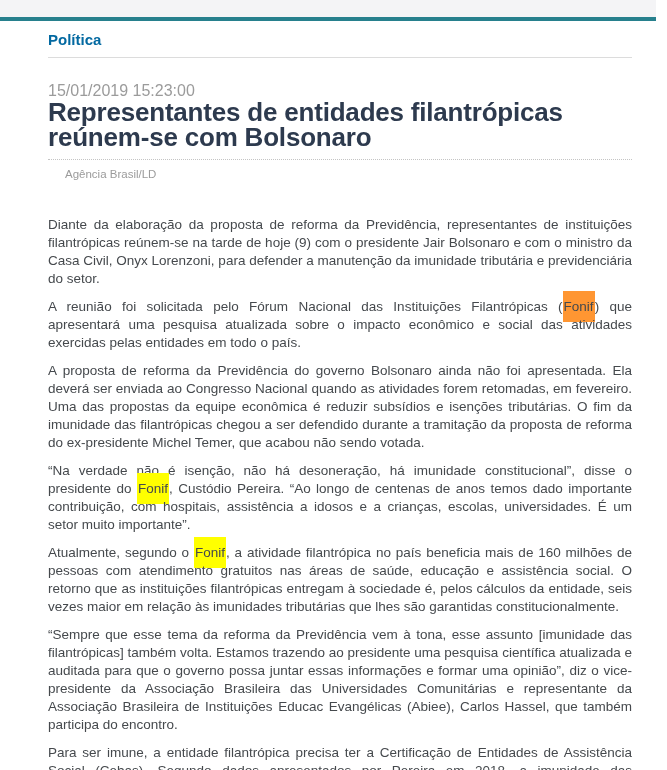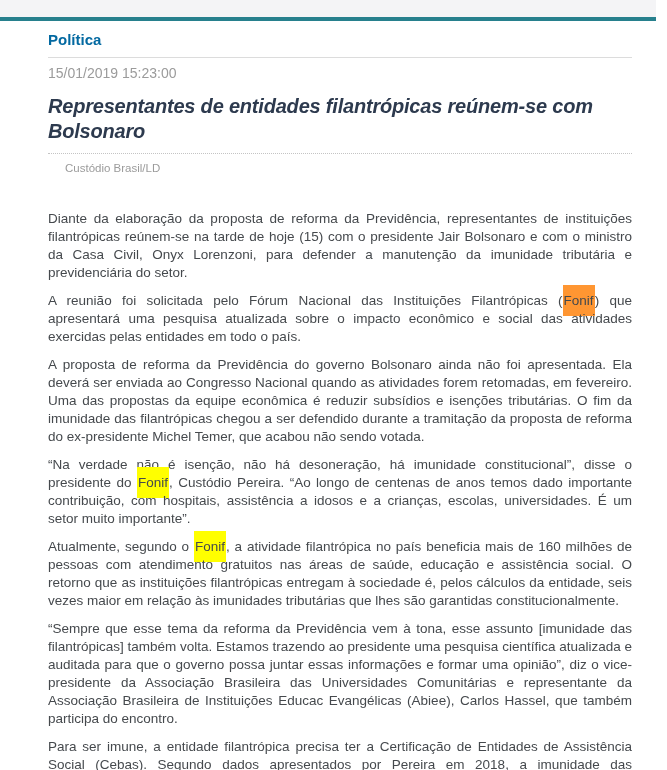--- a/index.html
+++ b/index.html
@@ -35,32 +35,30 @@
     color: #0369a1;
     text-decoration: none;
     cursor: pointer;
   }
   hr.solid {
     border: none;
     border-top: 1px solid #dcdcdc;
     margin-top: 8px;
   }
   .date {
-    margin-top: 7px;
-    font-size: 14px;
+    margin-top: 24px;
+    font-size: 16px;
     color: #9b9b9b;
   }
   h1.title {
-    margin-top: 13px;
-    font-size: 20px;
+    font-size: 26px;
     line-height: 25px;
     font-weight: bold;
     color: #2d3a4e;
     letter-spacing: -0.2px;
-    font-style: italic;
   }
   hr.dotted {
     border: none;
     border-top: 1px dotted #c4c4c4;
     margin-top: 9px;
   }
   .byline {
     margin-top: 8px;
     padding-left: 17px;
     font-size: 11.5px;
@@ -91,24 +89,24 @@
   <a class="section">Política</a>
 
   <hr class="solid">
 
   <div class="date">15/01/2019 15:23:00</div>
 
   <h1 class="title">Representantes de entidades filantrópicas reúnem-se com Bolsonaro</h1>
 
   <hr class="dotted">
 
-  <div class="byline">Custódio Brasil/LD</div>
+  <div class="byline">Agência Brasil/LD</div>
 
   <div class="article-body" id="article-body">
-      <p>Diante da elaboração da proposta de reforma da Previdência, representantes de instituições filantrópicas reúnem-se na tarde de hoje (15) com o presidente Jair Bolsonaro e com o ministro da Casa Civil, Onyx Lorenzoni, para defender a manutenção da imunidade tributária e previdenciária do setor.</p>
+      <p>Diante da elaboração da proposta de reforma da Previdência, representantes de instituições filantrópicas reúnem-se na tarde de hoje (9) com o presidente Jair Bolsonaro e com o ministro da Casa Civil, Onyx Lorenzoni, para defender a manutenção da imunidade tributária e previdenciária do setor.</p>
       <p>A reunião foi solicitada pelo Fórum Nacional das Instituições Filantrópicas (<mark style="background-color: rgb(255, 150, 50);">Fonif</mark>) que apresentará uma pesquisa atualizada sobre o impacto econômico e social das atividades exercidas pelas entidades em todo o país.</p>
       <p>A proposta de reforma da Previdência do governo Bolsonaro ainda não foi apresentada. Ela deverá ser enviada ao Congresso Nacional quando as atividades forem retomadas, em fevereiro. Uma das propostas da equipe econômica é reduzir subsídios e isenções tributárias. O fim da imunidade das filantrópicas chegou a ser defendido durante a tramitação da proposta de reforma do ex-presidente Michel Temer, que acabou não sendo votada.</p>
       <p>“Na verdade não é isenção, não há desoneração, há imunidade constitucional”, disse o presidente do <mark style="background-color: rgb(255, 255, 0);">Fonif</mark>, Custódio Pereira. “Ao longo de centenas de anos temos dado importante contribuição, com hospitais, assistência a idosos e a crianças, escolas, universidades. É um setor muito importante”.</p>
       <p>Atualmente, segundo o <mark style="background-color: rgb(255, 255, 0);">Fonif</mark>, a atividade filantrópica no país beneficia mais de 160 milhões de pessoas com atendimento gratuitos nas áreas de saúde, educação e assistência social. O retorno que as instituições filantrópicas entregam à sociedade é, pelos cálculos da entidade, seis vezes maior em relação às imunidades tributárias que lhes são garantidas constitucionalmente.</p>
       <p>“Sempre que esse tema da reforma da Previdência vem à tona, esse assunto [imunidade das filantrópicas] também volta. Estamos trazendo ao presidente uma pesquisa científica atualizada e auditada para que o governo possa juntar essas informações e formar uma opinião”, diz o vice-presidente da Associação Brasileira das Universidades Comunitárias e representante da Associação Brasileira de Instituições Educac Evangélicas (Abiee), Carlos Hassel, que também participa do encontro.</p>
       <p>Para ser imune, a entidade filantrópica precisa ter a Certificação de Entidades de Assistência Social (Cebas). Segundo dados apresentados por Pereira em 2018, a imunidade das filantrópicas representa menos de 3% do total da arrecadação da Previdência.</p>
     </div>
 </div>
 
 </body></html>

